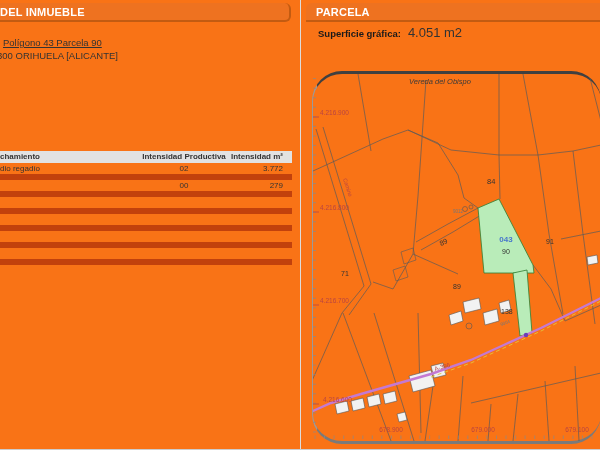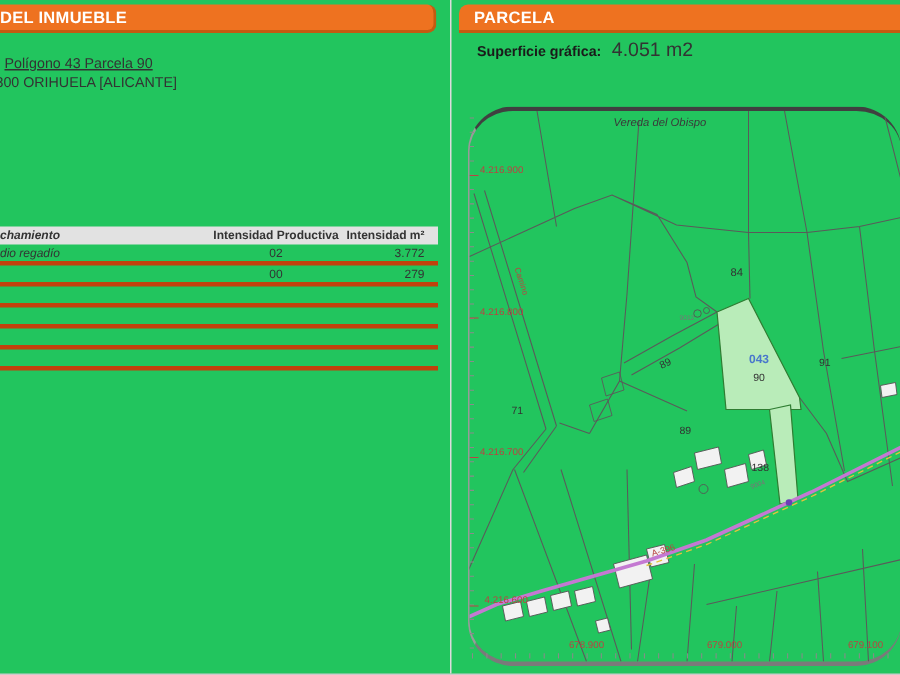--- a/index.html
+++ b/index.html
@@ -1,30 +1,30 @@
 <!DOCTYPE html>
 <html><head>
 <meta charset="utf-8">
 <style>
   html,body{margin:0;padding:0;background:#fff;}
-  .page{position:relative;width:600px;height:450px;overflow:hidden;background:#22c55e;
+  .page{position:relative;width:600px;height:450px;overflow:hidden;background:#f97316;
         font-family:"Liberation Sans",sans-serif;color:#222;border-bottom:1px solid #ccc;box-sizing:border-box;}
   .divider{position:absolute;left:300px;top:0;width:1px;height:450px;background:#dcdcdc;}
   .hbar{position:absolute;top:3px;height:19px;background:#EE7220;border-bottom:2px solid #C35B11;
         color:#fff;font-weight:bold;font-size:11px;line-height:19px;letter-spacing:.2px;}
   .hbar-left{left:-8px;width:299px;border-radius:0 6px 6px 0;border-right:2px solid #C35B11;padding-left:8px;box-sizing:border-box;}
   .hbar-right{left:306px;width:294px;border-radius:6px 0 0 0;padding-left:10px;box-sizing:border-box;}
   .addr{position:absolute;left:0;top:36px;width:292px;font-size:9.5px;line-height:13px;color:#333;overflow:hidden;}
   .addr .l1{margin-left:3px;text-decoration:underline;}
   .addr .l2{margin-left:-3px;}
   .tbl{position:absolute;left:0;top:151px;width:292px;font-size:8px;color:#333;}
   .trow{display:flex;height:11px;line-height:11px;}
   .thead{background:#E2E2E2;font-weight:bold;height:12px;line-height:12px;}
-  .tdata{border-bottom:3px solid #c2410c;}
-  .c1{flex:0 0 140px;text-align:left;overflow:hidden;white-space:nowrap;font-style:italic;}
+  .tdata{border-bottom:6px solid #c2410c;}
+  .c1{flex:0 0 140px;text-align:left;overflow:hidden;white-space:nowrap;}
   .c2{flex:0 0 88px;text-align:center;}
   .c3{flex:1 1 auto;text-align:right;padding-right:9px;}
   .fields{position:absolute;left:318px;top:26px;width:280px;font-size:9.5px;line-height:13.5px;}
   .fld b{color:#1a1a1a;}
   .fld .val{font-weight:normal;font-size:13px;color:#333;margin-left:7px;}
   .mapframe{position:absolute;left:312px;top:71px;width:288px;height:367px;
             border-top:3px solid #404040;border-left:1px solid #9a9a9a;border-bottom:3px solid #7a7a7a;box-sizing:content-box;border-radius:30px;}
   .mapframe svg{display:block;}
   .mt{font-family:"Liberation Sans",sans-serif;}
 </style>

